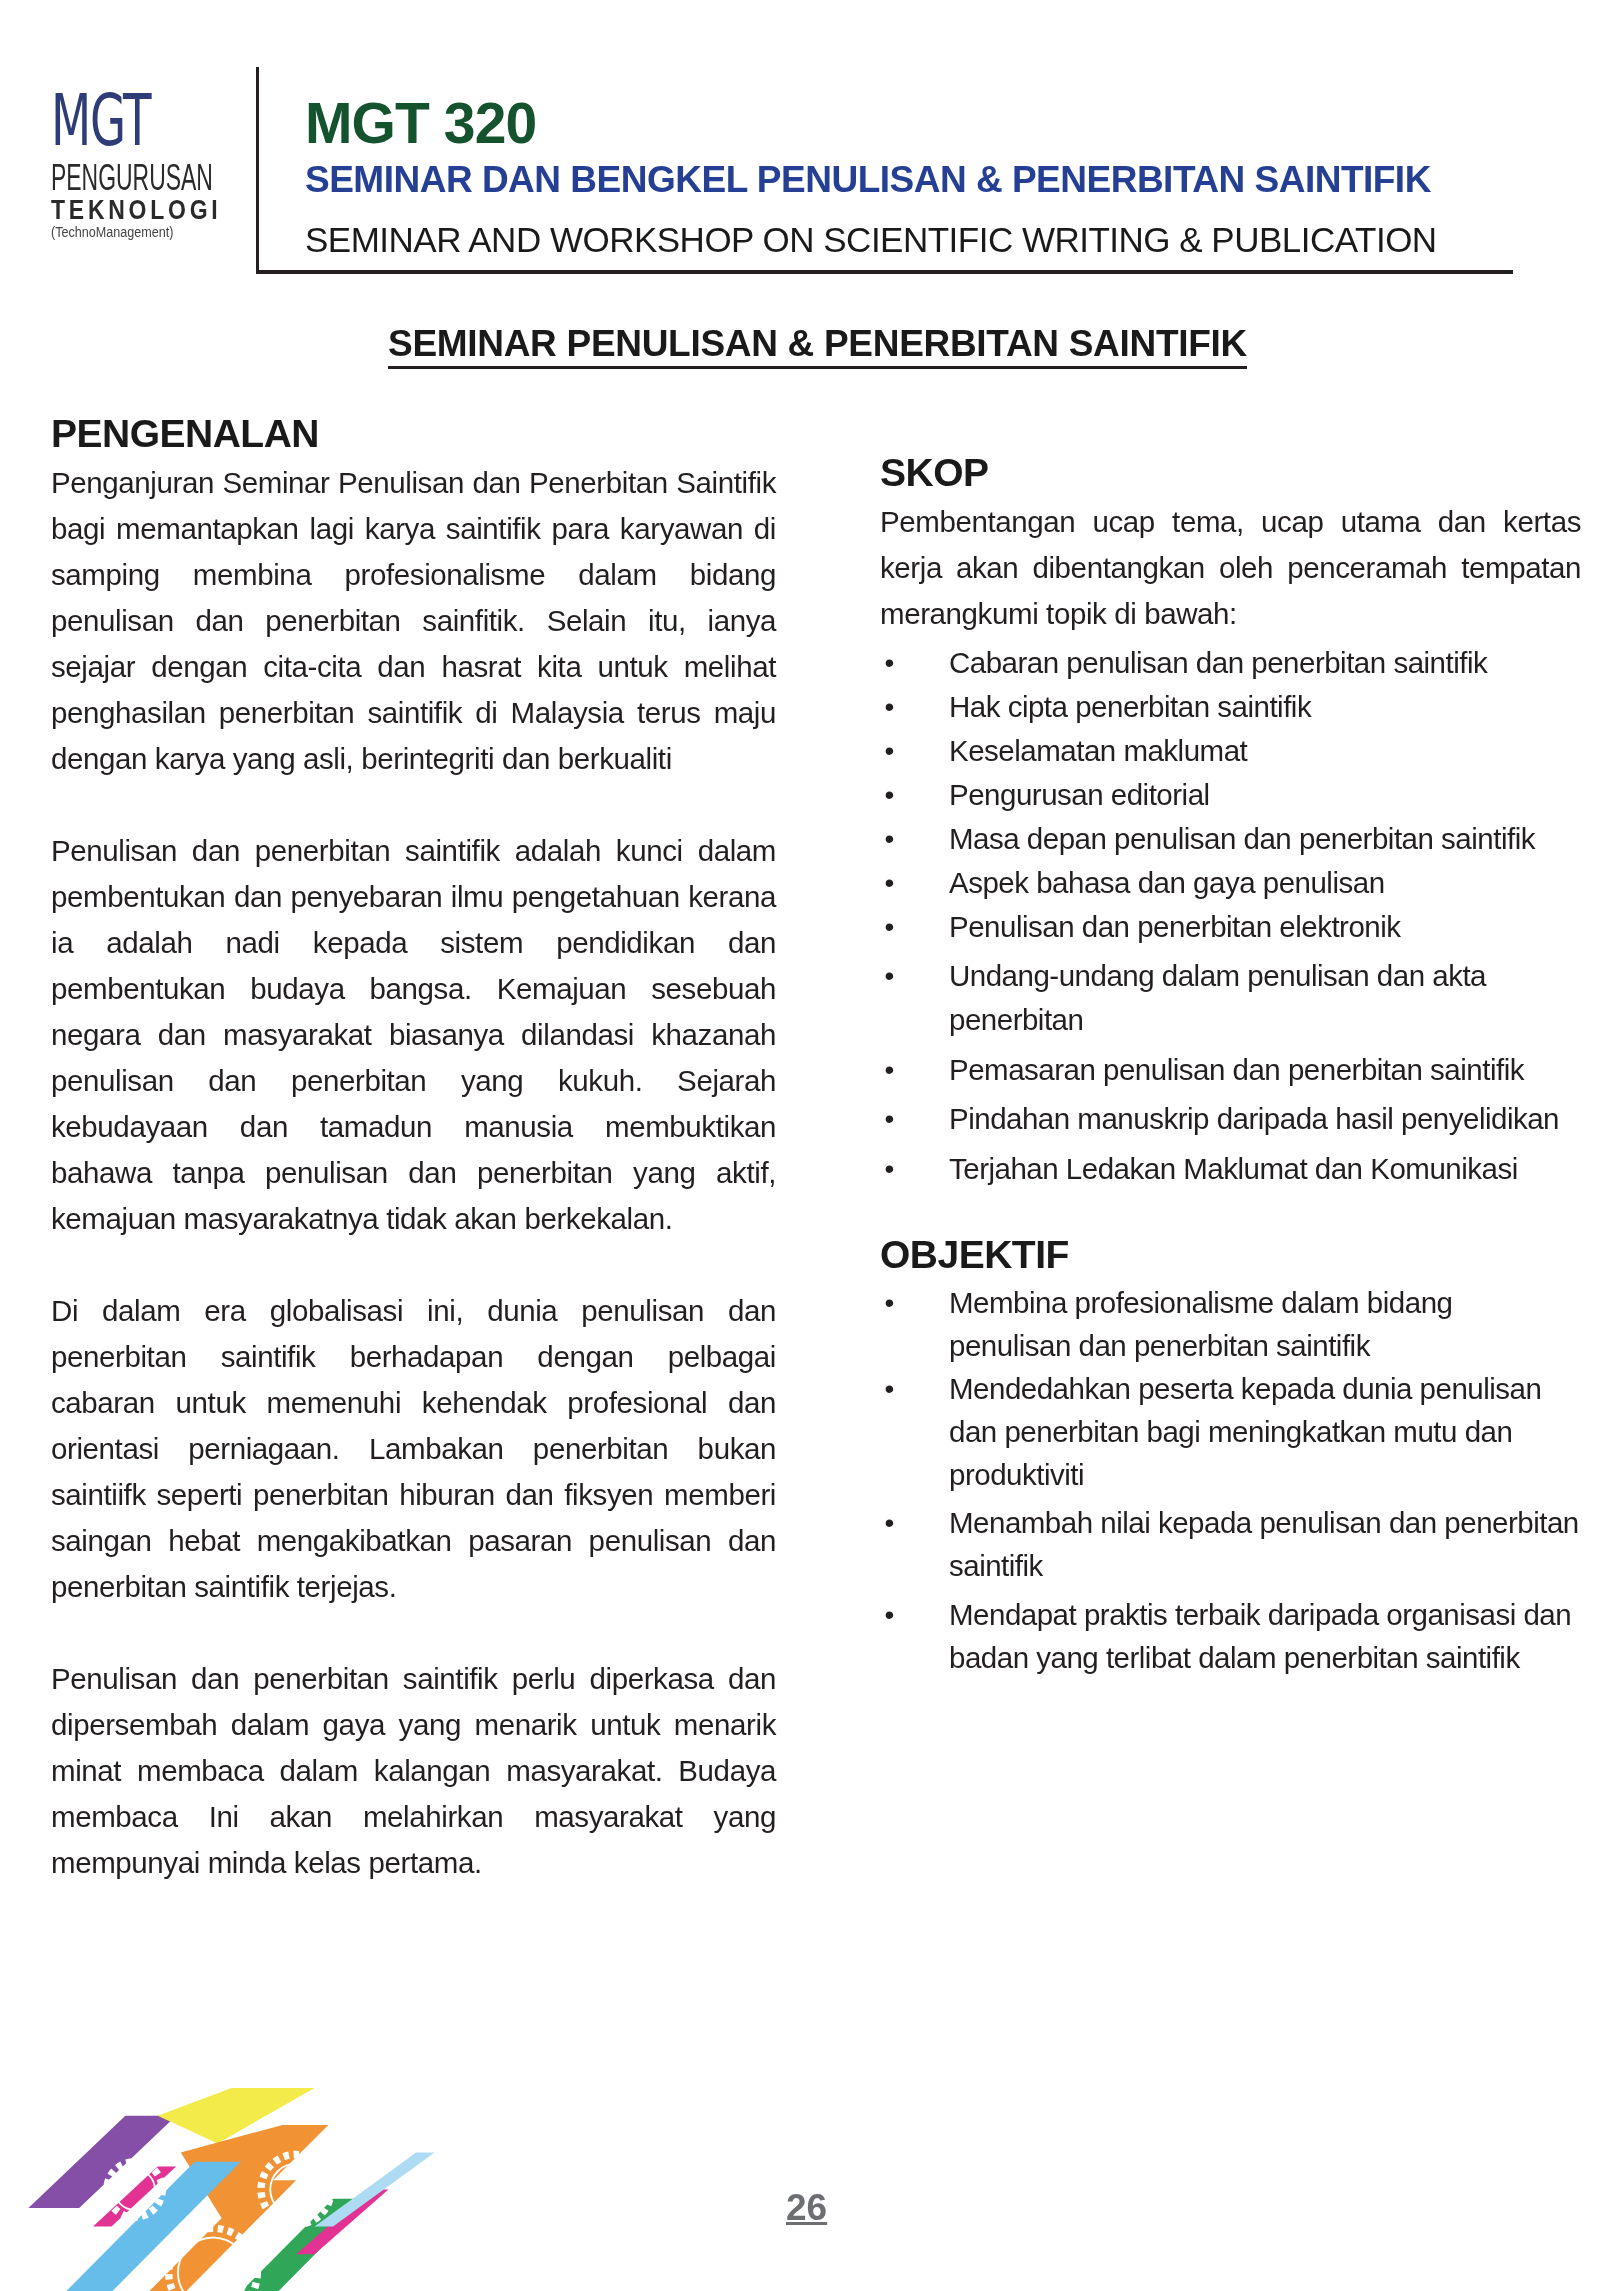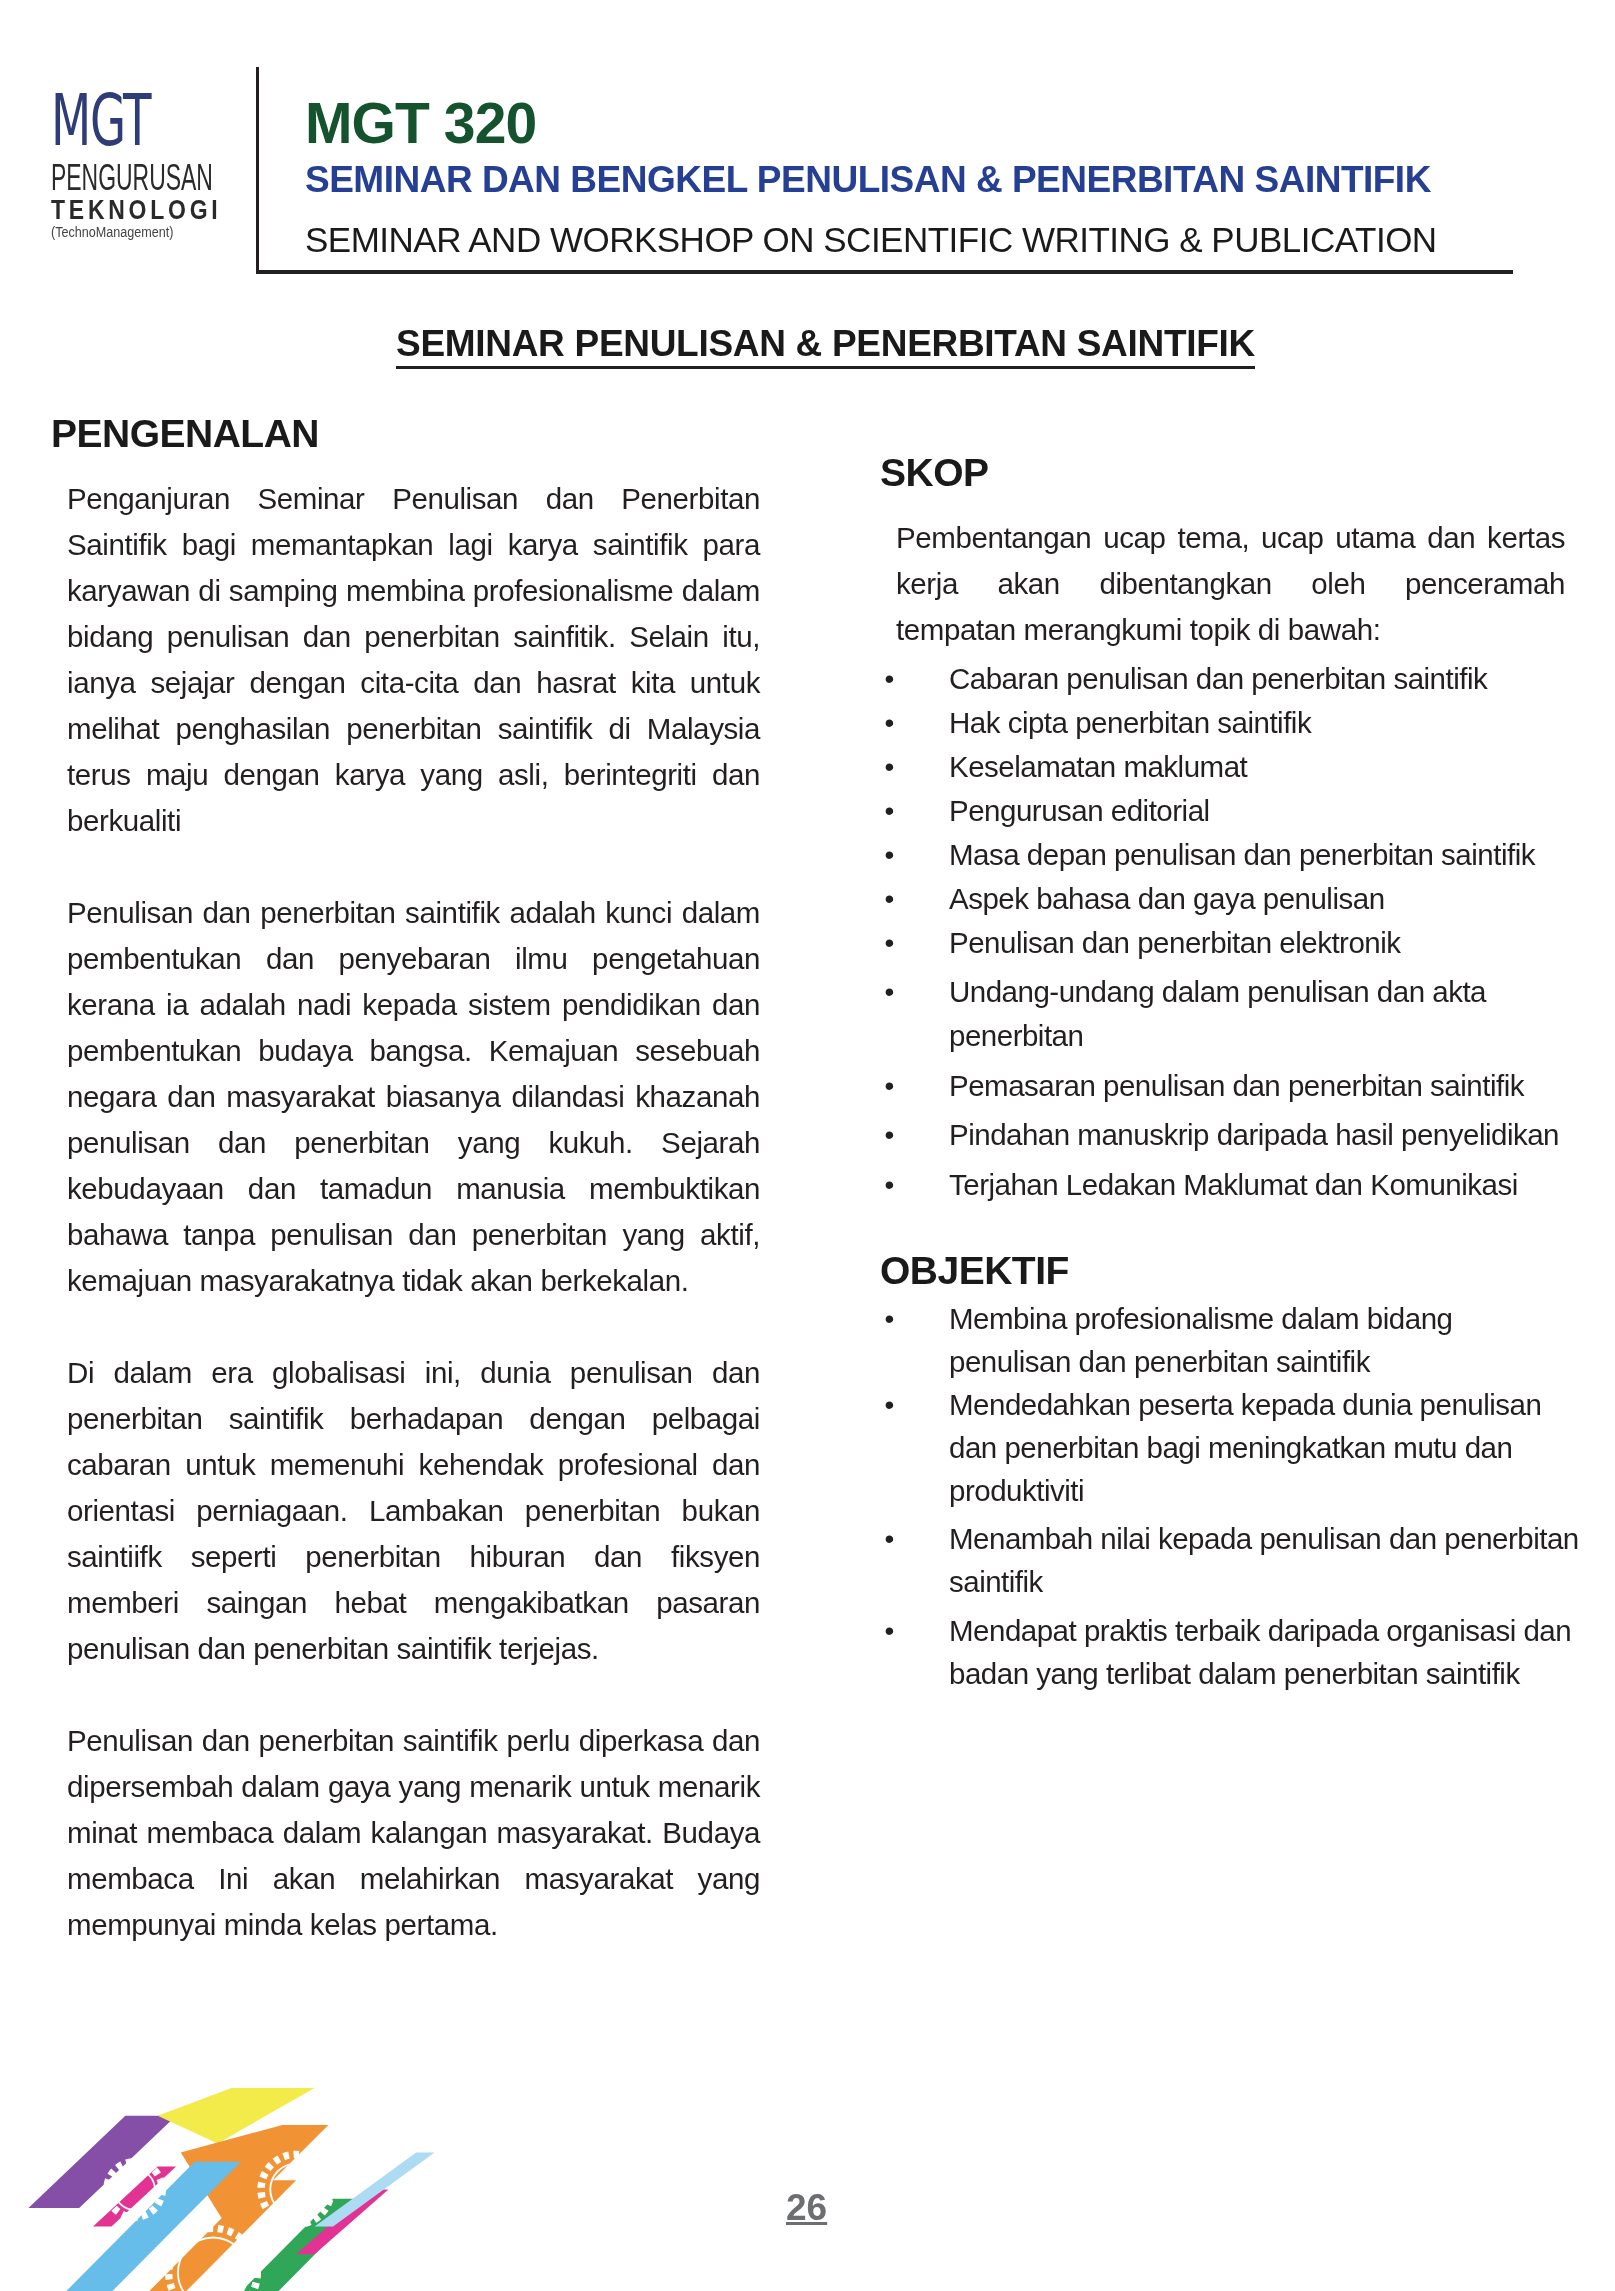--- a/index.html
+++ b/index.html
@@ -14,27 +14,27 @@
   .logo .l3 { font-size:28px; line-height:28px; color:#2a2a2a; letter-spacing:4.6px; transform:scaleX(0.82); transform-origin:left; white-space:nowrap; font-weight:700; }
   .logo .l4 { font-size:14px; line-height:16.6px; color:#444; white-space:nowrap; transform:scaleX(0.9); transform-origin:left; }
 
   .hdr-vline { position:absolute; left:256px; top:67px; width:2.8px; height:206px; background:#231f20; }
   .hdr-hline { position:absolute; left:256px; top:270px; width:1257px; height:3.7px; background:#231f20; }
   .course { position:absolute; left:305px; top:90px; font-size:57px; font-weight:700; color:#14532d; letter-spacing:-0.9px; }
   .title-ms { position:absolute; left:305px; top:159px; font-size:37px; font-weight:700; color:#243f93; white-space:nowrap; letter-spacing:-0.5px;text-align:right; }
   .title-en { position:absolute; left:305px; top:220px; font-size:35px; color:#1a1a1a; white-space:nowrap; letter-spacing:-0.5px; }
 
   .page-title { position:absolute; left:388px; top:323px; font-size:37px; font-weight:700; color:#1a1a1a;
-                white-space:nowrap; border-bottom:3.7px solid #231f20; line-height:41px; padding-bottom:1.8px; letter-spacing:-0.3px;margin-left:8px; }
+                white-space:nowrap; border-bottom:3.7px solid #231f20; line-height:41px; padding-bottom:1.8px; letter-spacing:-0.3px; }
 
   
   .col-left { position:absolute; left:51px; top:408px; width:725px; }
   .col-right { position:absolute; left:880px; top:447px; width:701px; }
   h2 { margin:0; font-size:39px; font-weight:700; color:#1a1a1a; line-height:52px; letter-spacing:-0.5px; }
-  p.body { margin:16px; font-size:29.5px; line-height:46px; text-align:justify; text-align-last:left; color:#231f20; letter-spacing:-0.4px; }
+  p.body { margin:0; font-size:29.5px; line-height:46px; text-align:justify; text-align-last:left; color:#231f20; letter-spacing:-0.4px; }
   .col-left p.body + p.body { margin-top:46px; }
 
   ul.bul { list-style:none; margin:0; padding:0; }
   ul.bul li { position:relative; padding-left:69px; font-size:29.5px; line-height:44px; color:#231f20; letter-spacing:-0.5px; }
   ul.bul li .dot { position:absolute; left:4.6px; top:0; font-size:28px; }
   ul.skop li { margin-bottom:0px; }
   ul.skop li.gap { margin-top:5.5px; }
   ul.obj li { line-height:43px; }
   ul.obj li.gap { margin-top:5.5px; }
 

